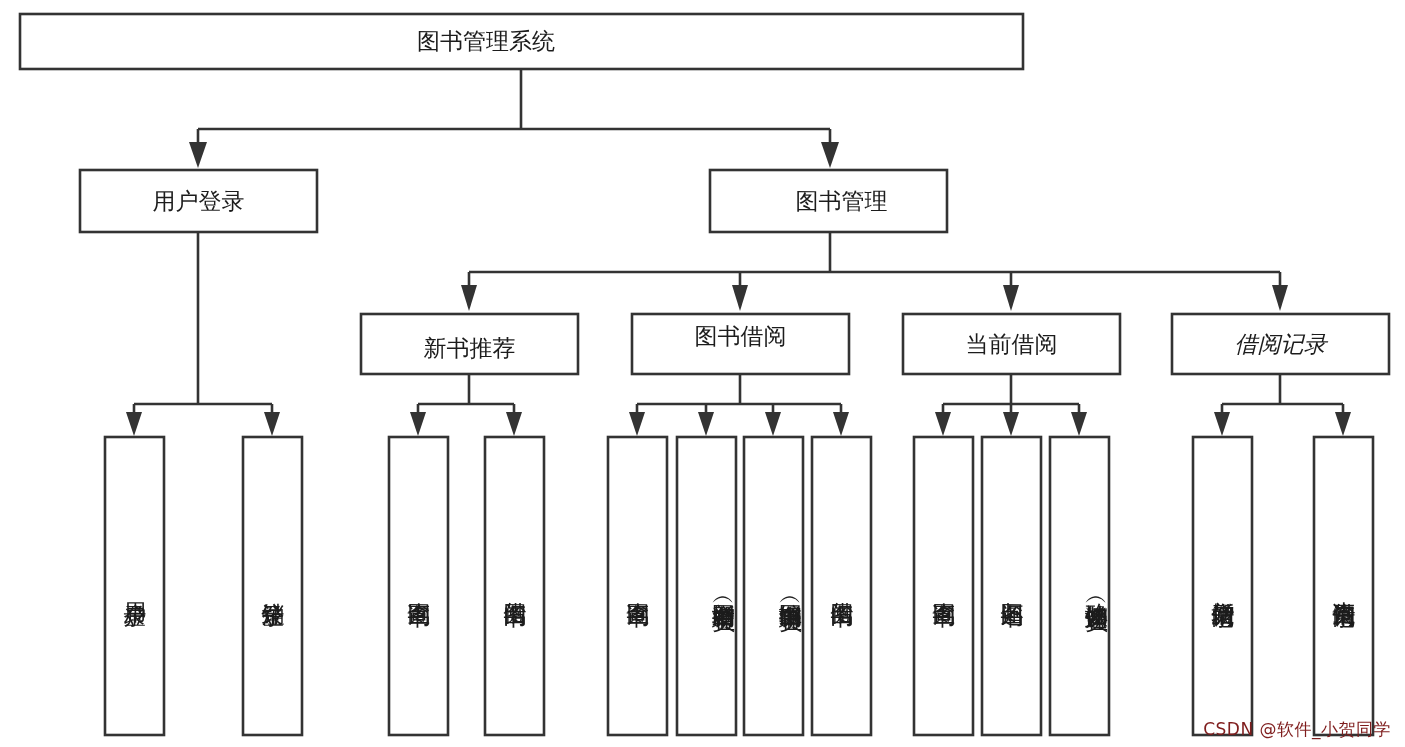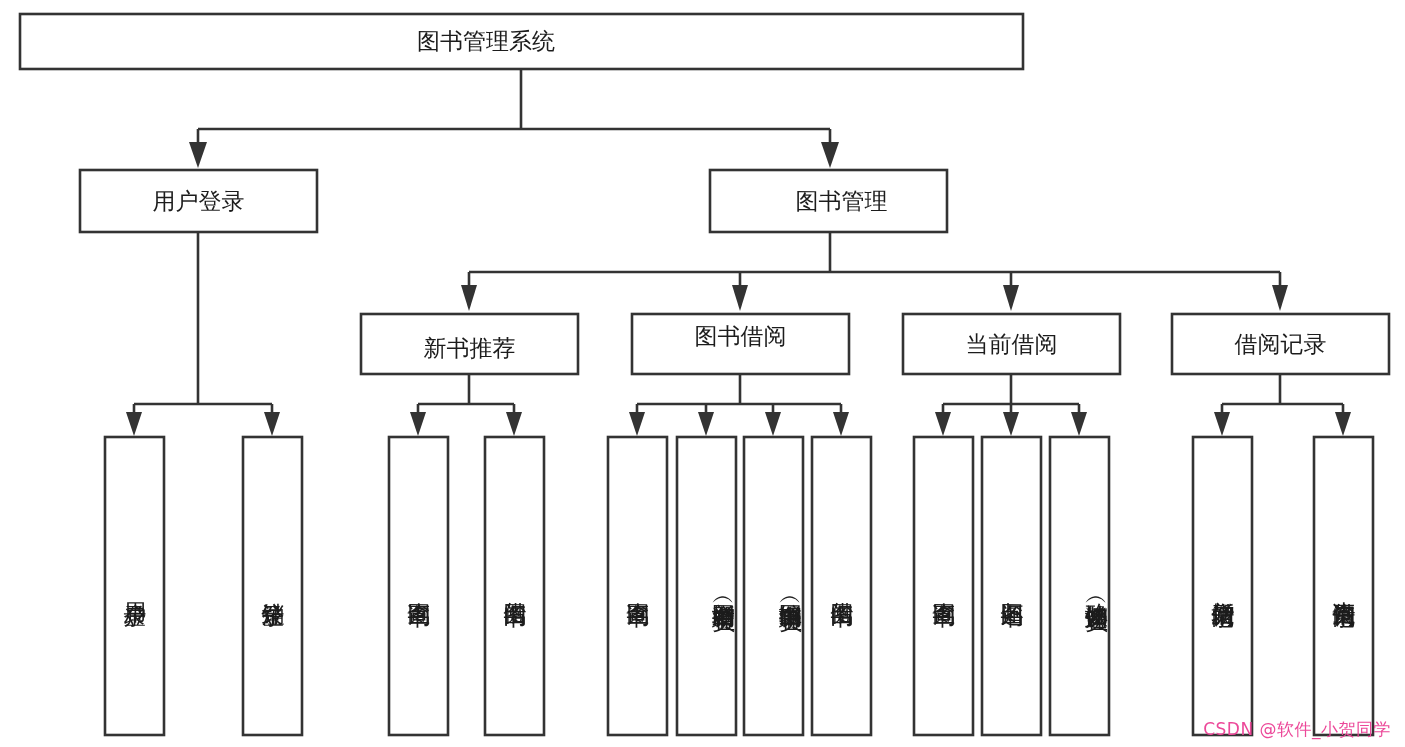--- a/index.html
+++ b/index.html
@@ -70,21 +70,21 @@
     white-space: nowrap;
     pointer-events: none;
     user-select: none;
   }
   #watermark {
     position: absolute;
     right: 14px;
     bottom: 6px;
     font-family: "DejaVu Sans", "Liberation Sans", sans-serif;
     font-size: 17px;
-    color: #ec4899;
+    color: #7f1d1d;
     letter-spacing: 0.5px;
     user-select: none;
     pointer-events: none;
   }
 </style>
 </head>
 <body>
 
 <div id="diagram-root">
 
@@ -196,21 +196,21 @@
   </svg>
 
   <div class="htext-box" style="left:20px; top:14px; width:932px; height:55px;">图书管理系统</div>
 
   <div class="htext-box" style="left:80px; top:170px; width:237px; height:62px;">用户登录</div>
   <div class="htext-box" style="left:710px; top:170px; width:263px; height:62px;">图书管理</div>
 
   <div class="htext-box" style="left:361px; top:314px; width:217px; height:68px;">新书推荐</div>
   <div class="htext-box" style="left:632px; top:306px; width:217px; height:60px;">图书借阅</div>
   <div class="htext-box" style="left:903px; top:314px; width:217px; height:60px;border-radius:18px;">当前借阅</div>
-  <div class="htext-box" style="left:1172px; top:314px; width:217px; height:60px;">借阅记录</div>
+  <div class="htext-box" style="left:1172px; top:314px; width:217px; height:60px;font-style:italic;">借阅记录</div>
 
   <div class="vtext-box" style="left:105px; top:437px; width:59px; height:298px;">用户登录</div>
   <div class="vtext-box" style="left:243px; top:437px; width:59px; height:298px;">注销登录</div>
 
   <div class="vtext-box" style="left:389px; top:437px; width:59px; height:298px;">查询图书</div>
   <div class="vtext-box" style="left:485px; top:437px; width:59px; height:298px;">借阅图书</div>
 
   <div class="vtext-box" style="left:608px; top:437px; width:59px; height:298px;">查询图书</div>
   <div class="vtext-box" style="left:677px; top:437px; width:59px; height:298px; align-items:flex-start; padding-top:6px; box-sizing:border-box;">新增图书（管理员）</div>
   <div class="vtext-box" style="left:744px; top:437px; width:59px; height:298px; align-items:flex-start; padding-top:6px; box-sizing:border-box;">编辑图书（管理员）</div>

